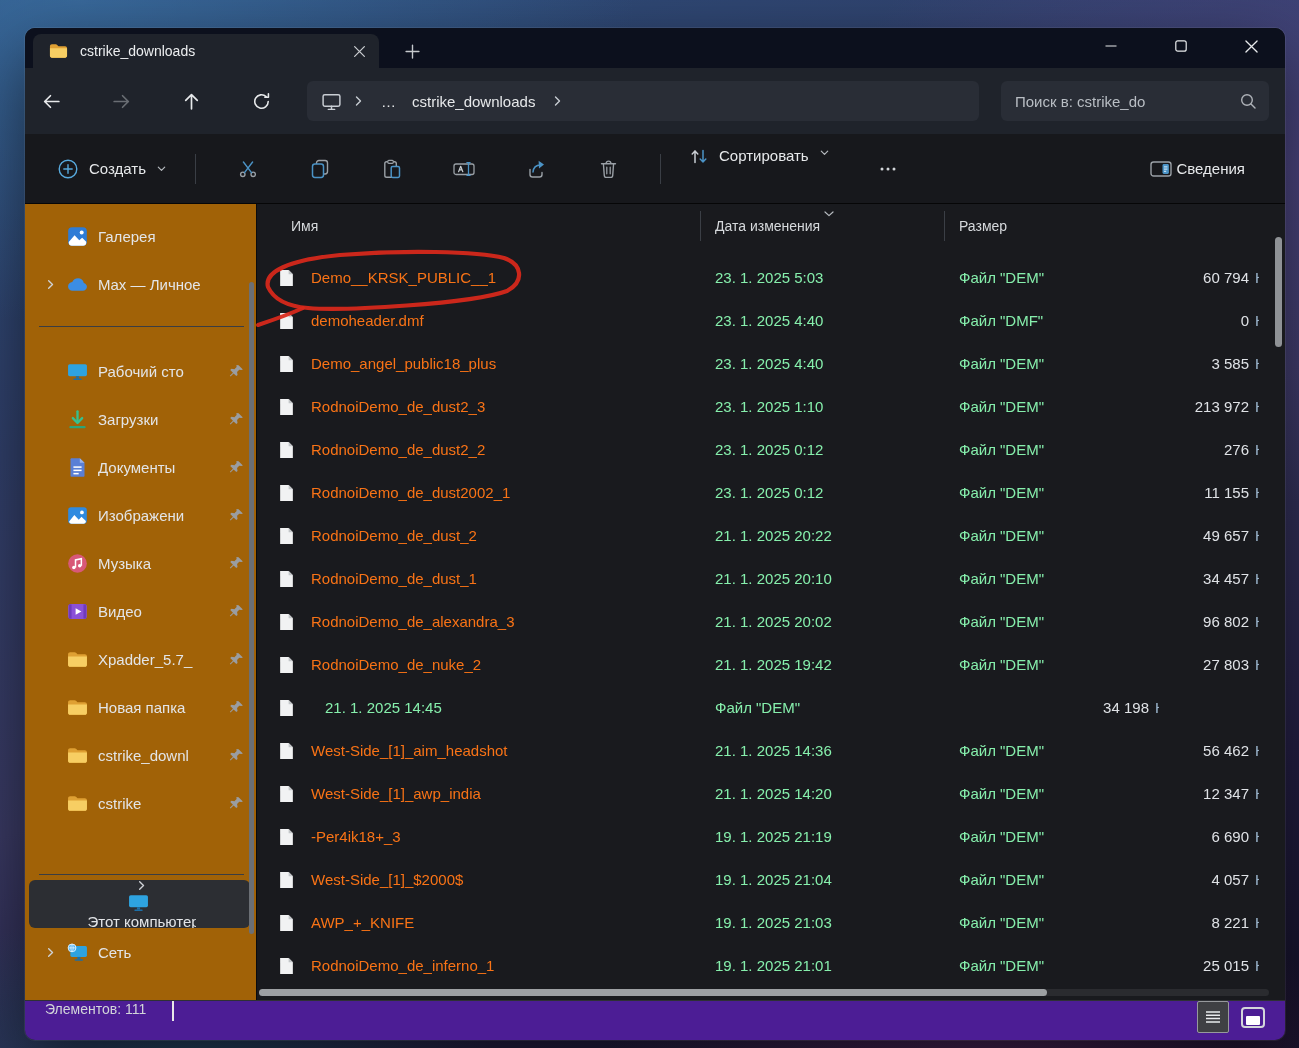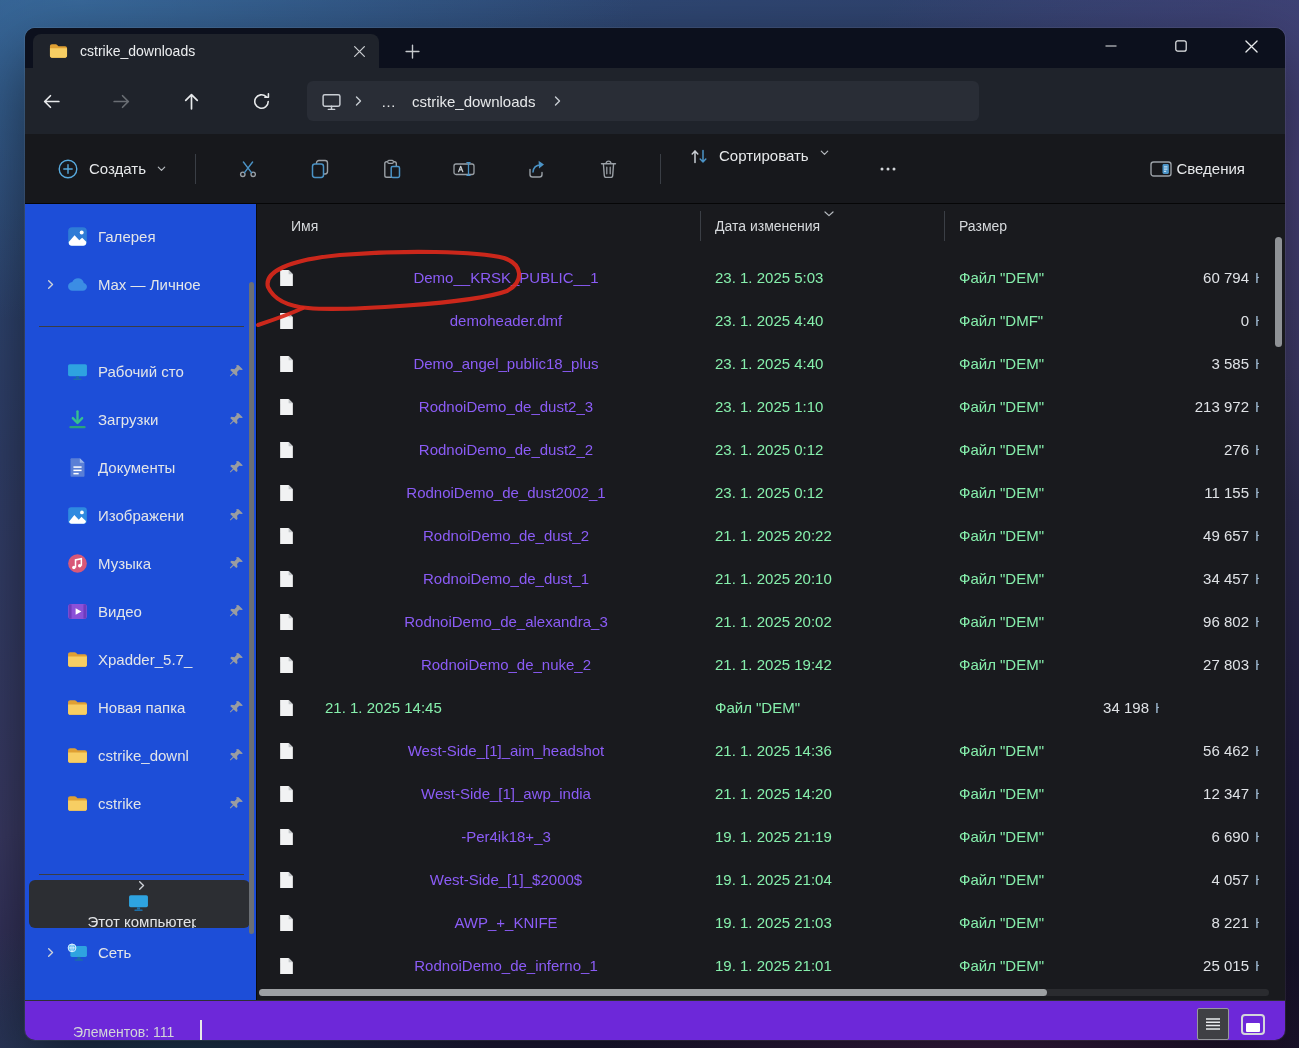--- a/index.html
+++ b/index.html
@@ -48,21 +48,21 @@
             display:flex; align-items:center; padding:0 30px 0 20px; }
   .tb-new{ height:44px; display:flex; align-items:center; gap:10px; padding:0 12px; border-radius:5px; }
   .tb-label{ font-size:15px; color:#e7e9eb; }
   .tb-sep{ width:1px; height:30px; background:#3a3e45; margin:0 16px; }
   .tb-icon{ width:44px; height:44px; display:flex; align-items:center; justify-content:center; margin:0 14px; border-radius:5px; }
   .tb-sort{ height:44px; display:flex; gap:10px; padding:0 12px; border-radius:5px; }
   .tb-more{ width:44px; height:44px; margin-left:24px; border-radius:5px; }
   .tb-details{ height:44px; margin-left:auto; display:flex; align-items:center; gap:4px; padding:0 10px; border-radius:5px; }
   
   .body{ flex:1; min-height:0; display:flex; position:relative; }
-  .sidebar{ width:232px; flex:none; position:relative; padding-top:8px; border-right:1px solid #0a0b0d; background:#1d4ed8; }
+  .sidebar{ width:232px; flex:none; position:relative; padding-top:8px; border-right:1px solid #0a0b0d; background:#a16207; }
   .sb-item{ height:48px; margin:0 6px 0 4px; padding:0 4px 0 8px; display:flex; align-items:center; border-radius:6px; }
   .sb-item.selected{ background:#2c2e33;flex-direction:column; }
   .sb-chev{ width:26px; flex:none; display:flex; align-items:center; justify-content:center; }
   .sb-ico{ width:22px; height:22px; flex:none; margin:0 10px 0 3px; display:flex; align-items:center; justify-content:center; }
   .sb-ico svg{ width:21px; height:21px; }
   .sb-label{ flex:1; font-size:15px; color:#e3e5e8; white-space:nowrap; overflow:hidden; max-width:108px; }
   .sb-pin{ width:20px; flex:none; margin-left:auto; display:flex; align-items:center; justify-content:center; }
   .sb-sep{ height:1px; background:#3a3d43; margin:18px 12px 20px 14px; }
   .sb-sep.large{ margin:47px 12px 5px 14px; }
   .sb-scroll{ position:absolute; right:2px; top:78px; width:5px; height:652px; background:#6b6f75; border-radius:3px; }
@@ -70,30 +70,30 @@
   .main{ flex:1; min-width:0; display:flex; flex-direction:column; position:relative; background:#191a1e; }
   .list-header{ height:44px; flex:none; display:grid; grid-template-columns:444px 244px 204px 1fr;
                 align-items:center; position:relative; font-size:14px; color:#d6d9dc; }
   .lh-cell{ padding-left:14px; position:relative; height:28px; line-height:28px; }
   .lh-cell:first-child{ padding-left:34px; }
   .lh-cell.sepline::after{ content:""; position:absolute; right:0; top:-1px; width:1px; height:30px; background:#3b3f46; }
   .sort-ind{ position:absolute; left:566px; top:1px; }
   .rows{ flex:1; min-height:0; overflow:hidden; padding-top:8px; position:relative; }
   .row{ height:43px; display:grid; grid-template-columns:54px 390px 244px 204px 100px 1fr; align-items:center; font-size:15px; }
   .r-ico{ margin-left:22px; display:flex; align-items:center; }
-  .r-name{ color:#8b5cf6; white-space:nowrap; overflow:hidden;text-align:center; }
+  .r-name{ color:#f97316; white-space:nowrap; overflow:hidden; }
   .r-date,.r-type{ color:#86efac; padding-left:14px; white-space:nowrap; }
   .r-size{ color:#dfe2e6; text-align:right; white-space:nowrap; }
   .r-unit{ width:4px; overflow:hidden; color:#9db7cf; margin-left:6px; white-space:nowrap; }
   .vscroll{ position:absolute; right:3px; top:33px; width:7px; height:110px; background:#8f9296; border-radius:4px; }
   .hscroll{ position:absolute; left:2px; bottom:4px; height:7px; width:calc(100% - 18px); background:#2a2b2f; border-radius:4px; }
   .hscroll .thumb{ width:78%; height:7px; background:#9da0a3; border-radius:4px; }
   
-  .statusbar{ height:40px; flex:none; border-top:1px solid #2e3035; background:#6d28d9;
-              display:flex; align-items:flex-end; padding:0 16px 0 48px; }
+  .statusbar{ height:40px; flex:none; border-top:1px solid #2e3035; background:#4c1d95;
+              display:flex; align-items:flex-start; padding:0 16px 0 20px; }
   .status-count{ font-size:14px; color:#d2d5d9; }
   .status-cursor{ width:2px; height:20px; background:#e8e8e8; margin-left:26px; }
   .view-toggles{ margin-left:auto; display:flex; align-items:center; gap:8px; }
   .view-btn-list{ width:32px; height:32px; border:1px solid #97999d; background:#3f4044; border-radius:2px;
                   display:flex; align-items:center; justify-content:center; }
   .view-btn-content{ width:32px; height:32px; display:flex; align-items:center; justify-content:center; }
   .vb-content-ico{ width:24px; height:21px; border:2px solid #d3d6da; border-radius:4px; display:flex; justify-content:center; }
   .vb-content-ico i{ display:block; width:14px; height:9px; background:#fff; border-radius:1px; margin-top:7px; }
   .annotation{ position:absolute; inset:0; z-index:40; pointer-events:none; }
 </style>
@@ -176,20 +176,29 @@
           </svg>
       </span>
       <span class="crumb">…</span>
       <span class="crumb">cstrike_downloads</span>
       <span class="crumb-sep">
         <svg width="9" height="12" viewBox="0 0 8 12">
             <path d="M2 2l4 4-4 4" fill="none" stroke="#c9ced4" stroke-width="1.4" stroke-linecap="round" stroke-linejoin="round"></path>
           </svg>
       </span>
     </div>
+    <div class="searchbar">
+      <input readonly="" value="Поиск в: cstrike_do" style="">
+      <span style="display:flex">
+        <svg width="18" height="18" viewBox="0 0 18 18">
+            <circle cx="8" cy="8" r="5.3" fill="none" stroke="#aeb2b8" stroke-width="1.4"></circle>
+            <path d="M12 12l4 4" stroke="#aeb2b8" stroke-width="1.4" stroke-linecap="round"></path>
+          </svg>
+      </span>
+    </div>
   </div>
 
   <div class="toolbar">
     <div class="tb-new">
       <span style="display:flex">
         <svg width="22" height="22" viewBox="0 0 22 22">
             <circle cx="11" cy="11" r="8.8" fill="none" stroke="#57a9dd" stroke-width="1.4"></circle>
             <path d="M11 6.8v8.4M6.8 11h8.4" stroke="#57a9dd" stroke-width="1.4" stroke-linecap="round"></path>
           </svg>
       </span>

